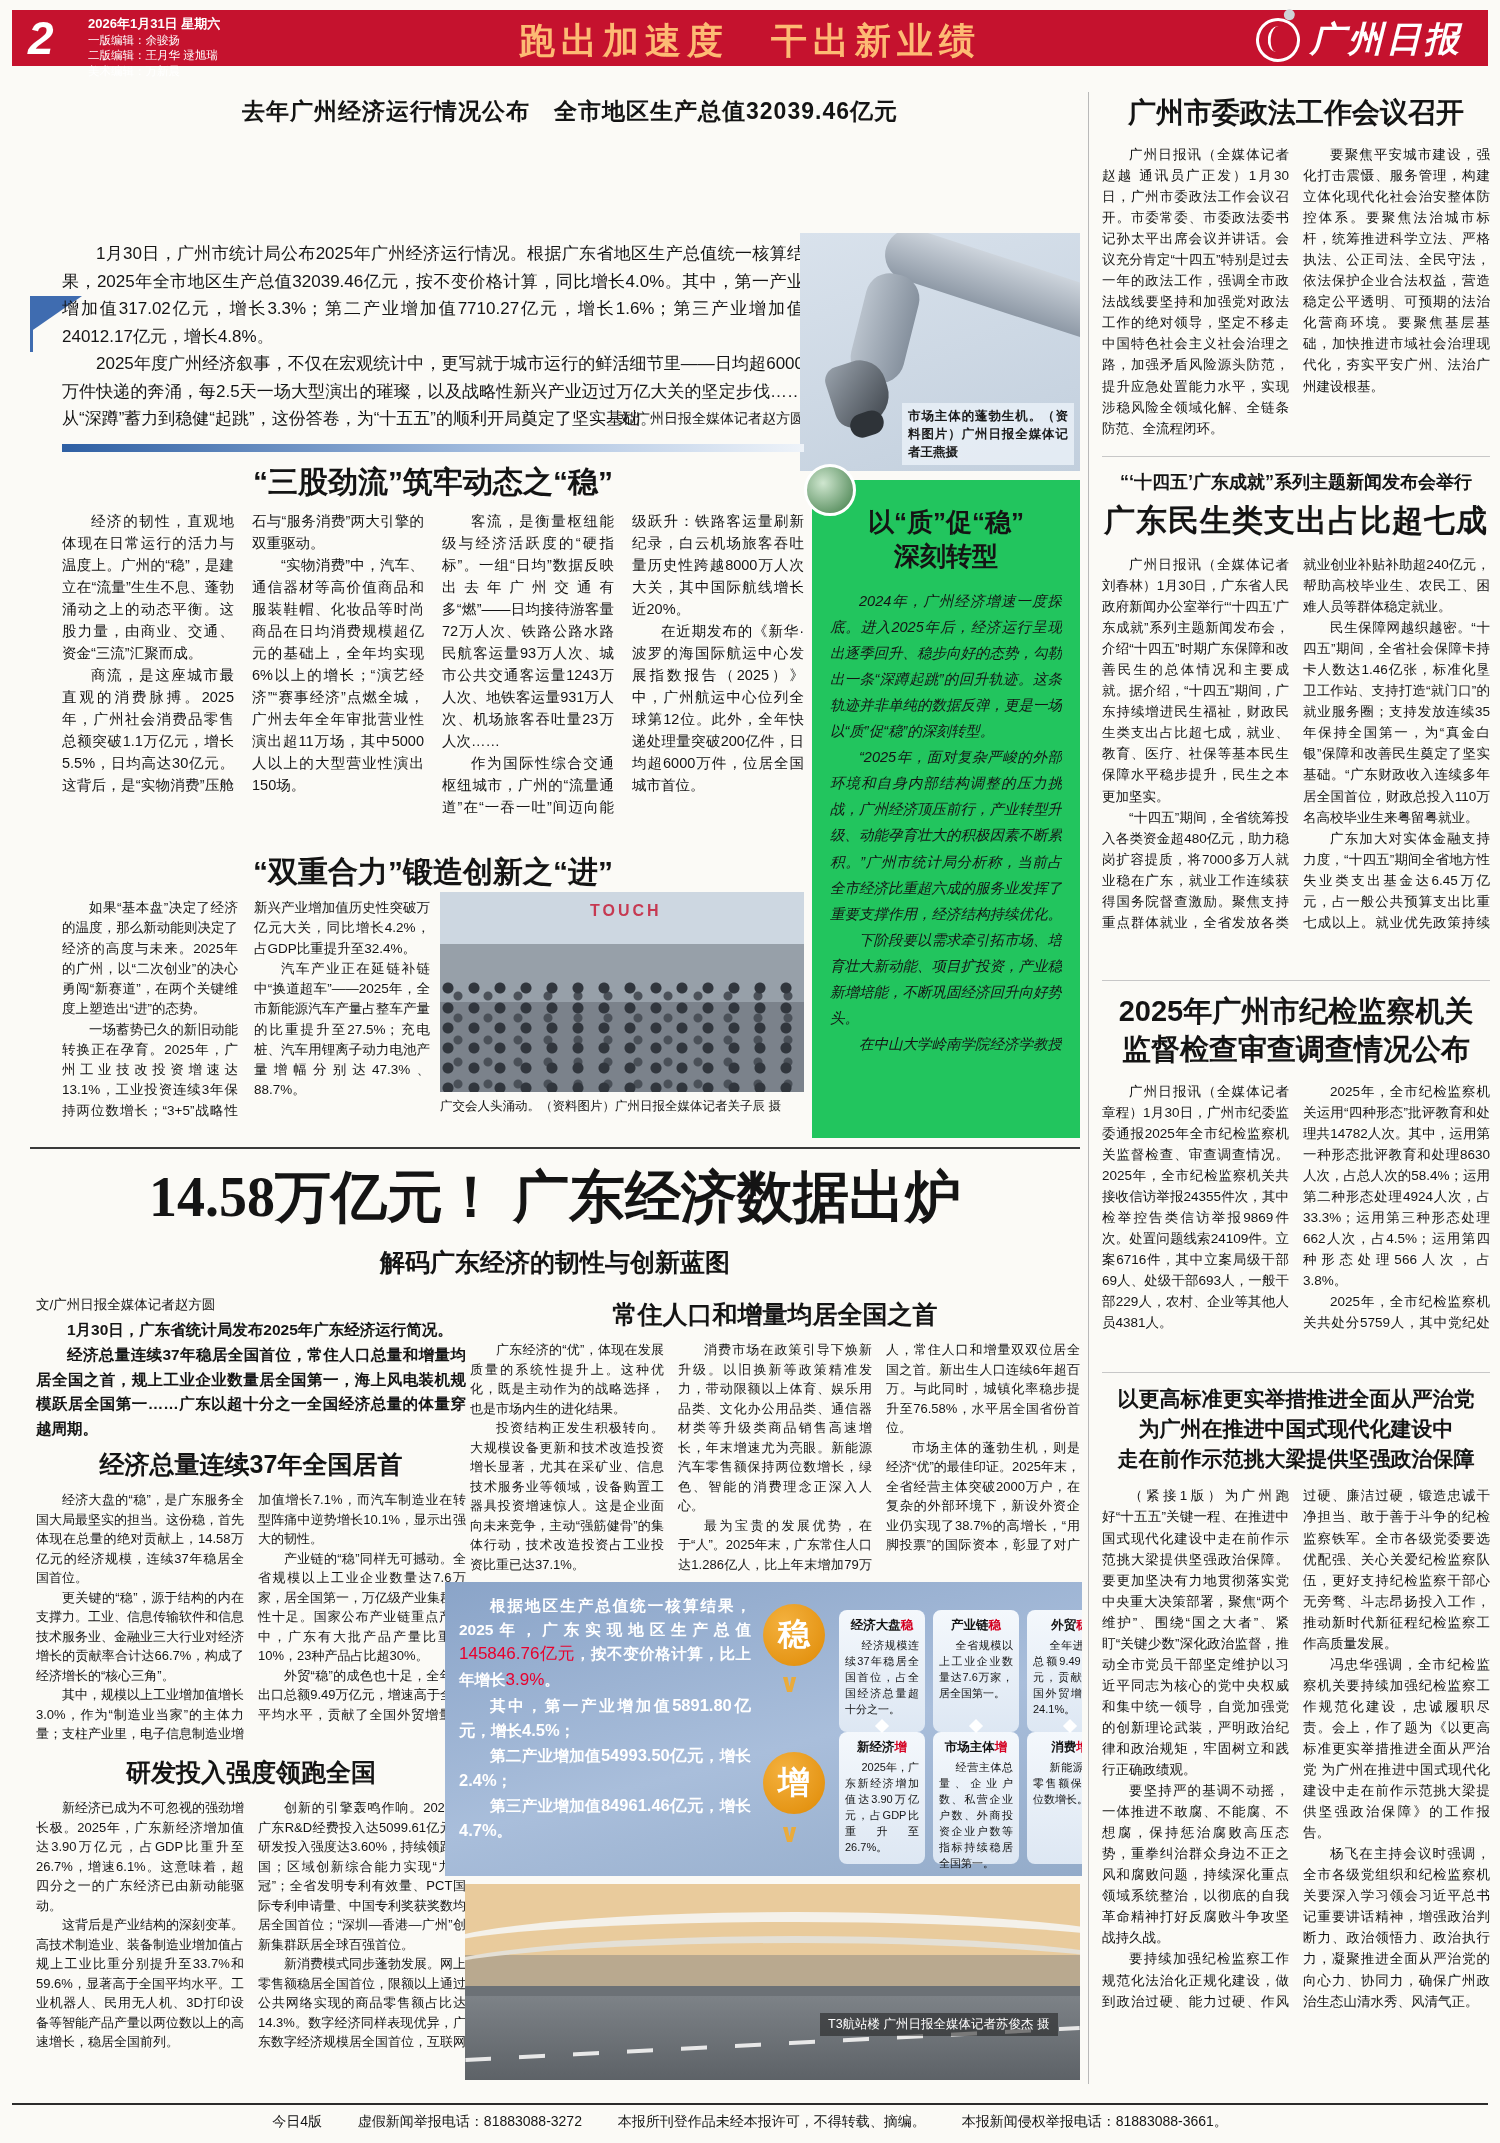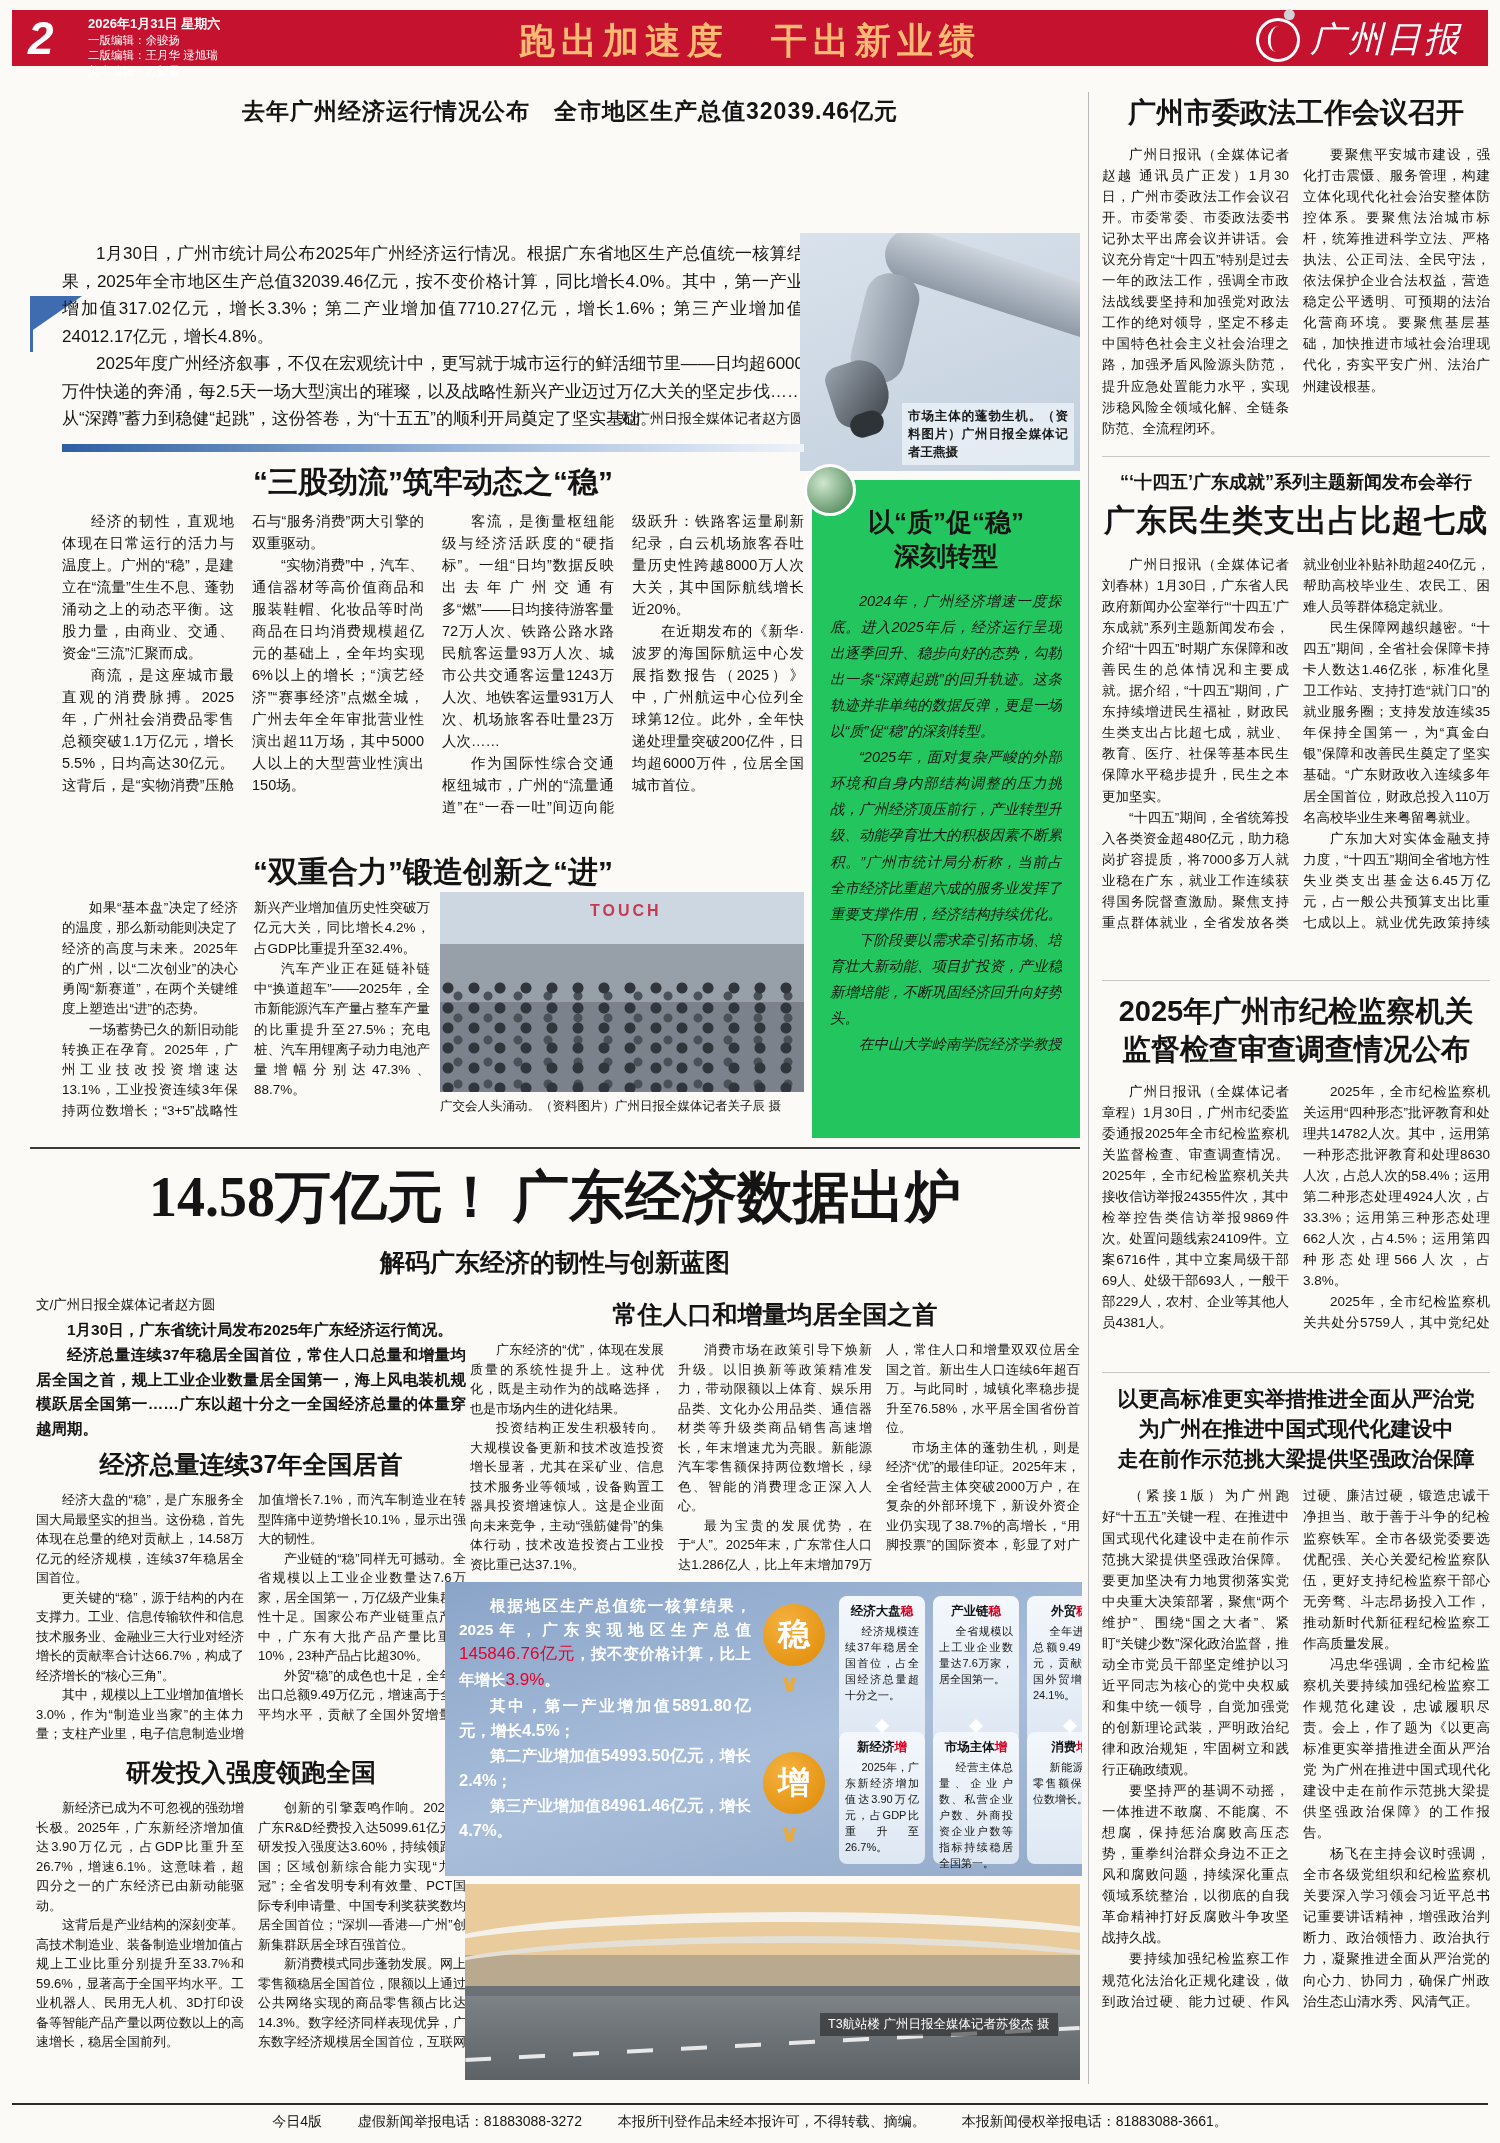--- a/index.html
+++ b/index.html
@@ -9,21 +9,21 @@
   .topbar{position:absolute;left:12px;top:10px;width:1476px;height:56px;background:#c5122e;}
   .pagenum{position:absolute;left:16px;top:1px;font-size:46px;font-weight:900;color:#fff;font-style:italic;}
   .topmeta{position:absolute;left:76px;top:5px;color:#fff;font-size:11.5px;line-height:1.32;}
   .topmeta .date{font-size:13px;font-weight:bold;margin-bottom:1px;}
   .slogan{position:absolute;left:50%;top:7px;transform:translateX(-50%);
           font-size:36px;font-weight:700;color:#fdba74;letter-spacing:6px;white-space:nowrap;}
   .masthead{position:absolute;right:26px;top:6px;display:flex;align-items:center;gap:10px;color:#fff;}
   .mast-ring{width:38px;height:38px;border:3px solid #fff;border-radius:50%;position:relative;transform:rotate(-15deg);}
   .mast-ring:before{content:"";position:absolute;left:9px;top:5px;width:16px;height:26px;border-left:3px solid #fff;border-radius:50%;transform:rotate(20deg);}
   .mast-ring:after{content:"";position:absolute;right:-4px;top:-8px;width:11px;height:11px;border-radius:50%;background:#cfd3d6;}
-  .mast-name{font-family:"Liberation Serif","DejaVu Serif",serif;font-size:35px;font-weight:normal;font-style:italic;letter-spacing:3px;text-align:right;}
+  .mast-name{font-family:"Liberation Serif","DejaVu Serif",serif;font-size:35px;font-weight:bold;font-style:italic;letter-spacing:3px;text-align:right;}
   
   .kicker{position:absolute;left:60px;top:96px;width:1020px;text-align:center;font-size:23px;font-weight:600;letter-spacing:1px;}
   .headline1{position:absolute;left:30px;top:134px;width:1050px;text-align:center;
              font-family:"Liberation Serif","DejaVu Serif",serif;font-size:66px;font-weight:900;letter-spacing:2px;white-space:nowrap;}
   .flag{position:absolute;left:30px;top:296px;width:0;height:0;border-top:18px solid #3f6cb0;border-bottom:18px solid transparent;border-right:26px solid transparent;border-left:26px solid #3f6cb0;}
   .flag:after{content:"";position:absolute;left:-26px;top:-18px;width:3px;height:56px;background:#3f6cb0;}
   .lead1{position:absolute;left:62px;top:240px;width:742px;font-size:17px;line-height:1.62;text-align:justify;}
   .lead1 p{margin:0;text-indent:2em;}
   .byline1{position:absolute;left:62px;top:410px;width:742px;text-align:right;font-size:14px;}
   .photo-robot{position:absolute;left:800px;top:233px;width:280px;height:238px;background:linear-gradient(160deg,#d9e2ec,#c2cfdd);overflow:hidden;}
@@ -74,21 +74,21 @@
   .hl-w{color:#fff;font-weight:900;font-size:16.5px;}
   .circ{position:absolute;width:62px;height:62px;border-radius:50%;background:radial-gradient(circle at 35% 30%,#f4b13e,#df8a05);
         color:#fff;font-size:32px;font-weight:900;display:flex;align-items:center;justify-content:center;}
   .c1{left:318px;top:22px;} .c2{left:318px;top:170px;}
   .chev{position:absolute;left:334px;color:#e9ab3c;font-size:26px;font-weight:bold;}
   .ch1{top:86px;} .ch2{top:236px;}
   .ibox{position:absolute;width:86px;box-sizing:border-box;background:linear-gradient(#f4f8fc,#dde7f3);border-radius:8px;padding:7px 6px;}
   .ibox h5{margin:0 0 4px;font-size:12.5px;text-align:center;white-space:nowrap;}
   .ibox h5 .tag{color:#d40021;}
   .ibox p{margin:0;font-size:11px;line-height:1.45;text-align:justify;text-indent:1.5em;}
-  .r1{top:14px;height:147px;} .r2{top:150px;height:132px;}
+  .r1{top:28px;height:122px;} .r2{top:150px;height:132px;}
   .diamond{position:absolute;width:10px;height:10px;background:#fff;transform:rotate(45deg);}
   
   .photo-t3{position:absolute;left:465px;top:1884px;width:615px;height:196px;overflow:hidden;
     background:linear-gradient(180deg,#eccf9f 0 38%,#cdb librar 0);background:linear-gradient(180deg,#e9cb9c 0 36%,#b9a98f 36% 52%,#6c7176 52%);}
   .canopy{position:absolute;left:-40px;top:28px;width:740px;height:70px;border-radius:50%;border-top:10px solid #f4f1ea;}
   .canopy2{top:52px;border-top:7px solid #e4e0d6;}
   .road{position:absolute;left:0;bottom:0;width:100%;height:84px;background:linear-gradient(#7d8287,#5d6267);}
   .lane{position:absolute;bottom:34px;left:0;width:100%;height:4px;
         background:repeating-linear-gradient(90deg,#e8e8e8 0 26px,rgba(0,0,0,0) 26px 54px);transform:rotate(-3deg);}
   .cap-t3{position:absolute;left:355px;bottom:44px;background:rgba(30,30,30,.55);color:#fff;font-size:12.5px;padding:3px 8px;white-space:nowrap;}

